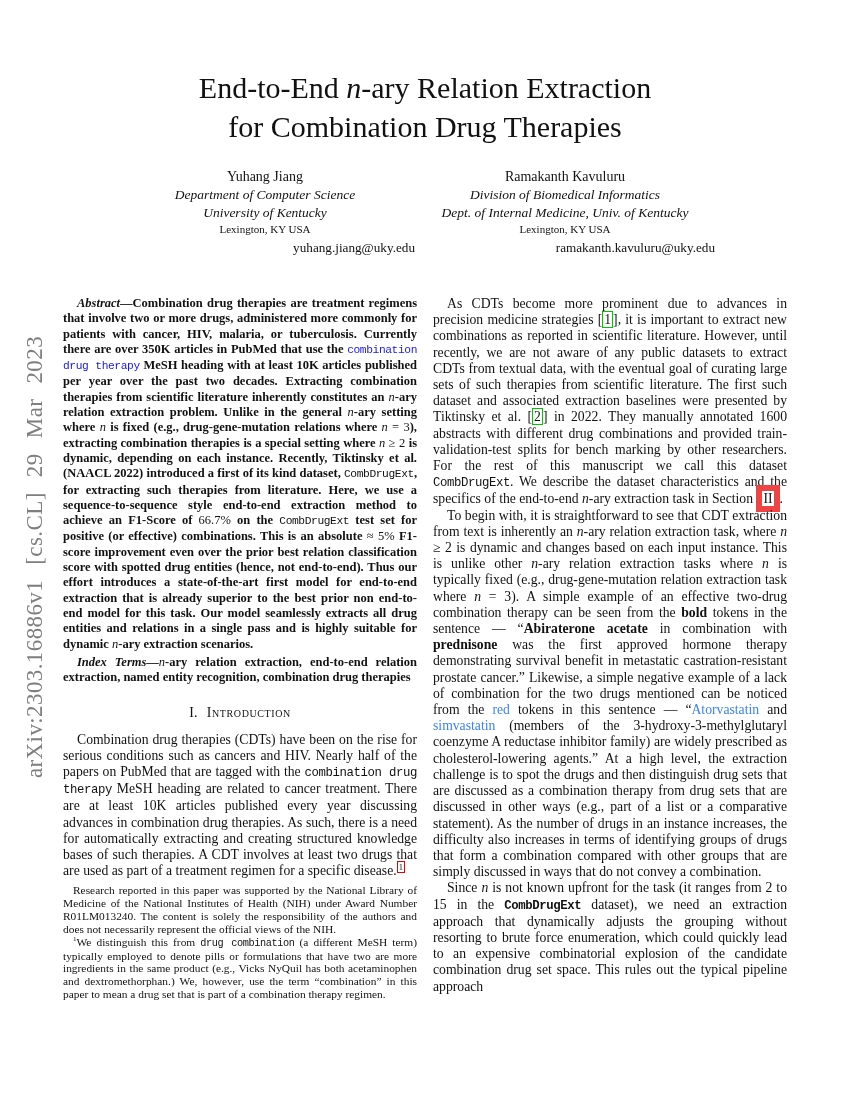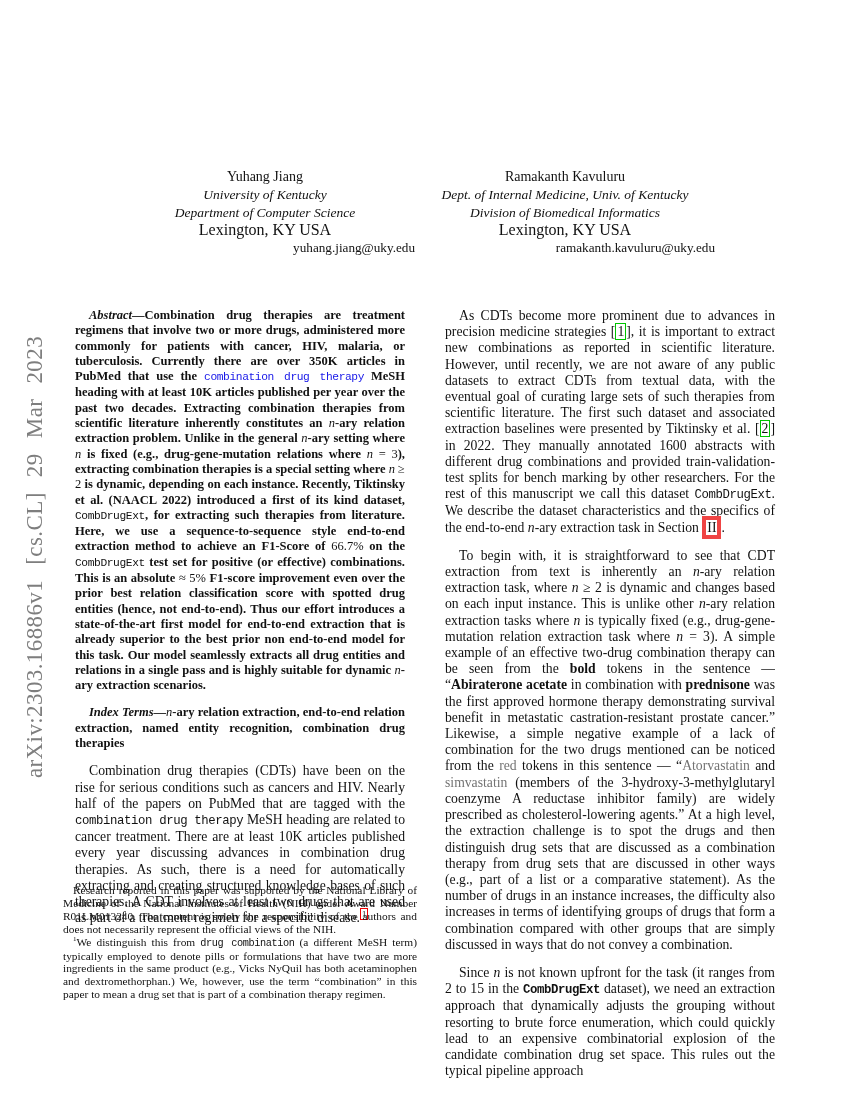--- a/index.html
+++ b/index.html
@@ -18,93 +18,100 @@
   .title{
     position:absolute;top:68px;left:0;width:100%;margin:0;
     text-align:center;font-size:30px;font-weight:normal;line-height:39px;
   }
   
   .author-block{position:absolute;top:168px;width:300px;text-align:center;line-height:17.4px;}
   .author-left{left:115px;}
   .author-right{left:415px;}
   .author-name{font-size:14px;margin-bottom:1px;}
   .author-affil{font-style:italic;font-size:13.5px;}
-  .author-city{font-size:16px;}
+  .author-city{font-size:11px;}
   .author-email{font-size:13.2px;text-align:right;}
   
   .col{
     position:absolute;top:296px;width:354px;text-align:justify;
     font-size:13.7px;line-height:16.2px;
     hyphens:auto;-webkit-hyphens:auto;
   }
   .col-left{left:63px;}
   .col-right{left:433px;}
-  .col p{margin:12px;text-indent:14px;}
+  .col p{margin:0;text-indent:14px;}
   .abstract,.index-terms{font-weight:bold;font-size:12.5px;line-height:15.3px;}
   .index-terms{margin-top:3px !important;}
   .section-heading{
     text-align:center;font-size:13.8px;font-weight:normal;
     margin:20px 0 10px 0;letter-spacing:0.3px;
   }
   .sec-num{margin-right:9px;}
   .sc{font-variant:small-caps;letter-spacing:0.6px;}
   
   .footnotes{
     position:absolute;left:63px;top:884px;width:354px;
     font-size:11.4px;line-height:12.9px;text-align:justify;
     hyphens:auto;-webkit-hyphens:auto;
   }
   .footnotes p{margin:0;text-indent:10px;}
   
   .seg-bi{font-style:italic;font-weight:bold;}
   .seg-m{font-style:italic;font-weight:normal;}
   .seg-mn{font-weight:normal;}
   .seg-b{font-weight:bold;}
-  .seg-red{color:#737373;}
+  .seg-red{color:#3b82f6;}
   .seg-tt,.seg-ttb,.seg-ttlink{
     font-family:"Liberation Mono","DejaVu Sans Mono",monospace;
     font-size:0.90em;letter-spacing:-0.4px;font-weight:normal;
   }
   .seg-ttb{font-weight:bold;}
   .seg-ttlink{color:#1717e8;}
   .seg-cite{border:1px solid #00c400;padding:0 1px;}
-  .seg-iref{border:4px solid #ef4444;padding:0 1px;}
+  .seg-iref{border:6px solid #ef4444;padding:0 1px;}
   .seg-fnref{
     vertical-align:super;font-size:0.62em;line-height:0;
     border:1px solid #ee0000;padding:0 1px;
   }
   .seg-sup{vertical-align:super;font-size:0.62em;line-height:0;}
 </style>
 </head>
 <body>
 
 <div class="page">
 
   <div class="arxiv-banner">arXiv:2303.16886v1 [cs.CL] 29 Mar 2023</div>
 
+  <h1 class="title">
+    <span class="title-line"><span>End-to-End </span><span class="seg-m">n</span><span>-ary Relation Extraction</span></span><br>
+    <span class="title-line"><span>for Combination Drug Therapies</span></span>
+  </h1>
 
   <div class="author-block author-left">
     <div class="author-name">Yuhang Jiang</div>
+    <div class="author-affil">Department of Computer Science</div>
     <div class="author-affil">University of Kentucky</div>
-    <div class="author-affil">Department of Computer Science</div>
     <div class="author-city">Lexington, KY USA</div>
     <div class="author-email">yuhang.jiang@uky.edu</div>
   </div>
 
   <div class="author-block author-right">
     <div class="author-name">Ramakanth Kavuluru</div>
+    <div class="author-affil">Division of Biomedical Informatics</div>
     <div class="author-affil">Dept. of Internal Medicine, Univ. of Kentucky</div>
-    <div class="author-affil">Division of Biomedical Informatics</div>
     <div class="author-city">Lexington, KY USA</div>
     <div class="author-email">ramakanth.kavuluru@uky.edu</div>
   </div>
 
   <div class="col col-left">
     <p class="abstract"><span class="seg-bi">Abstract</span><span>—Combination drug therapies are treatment regimens that involve two or more drugs, administered more commonly for patients with cancer, HIV, malaria, or tuberculosis. Currently there are over 350K articles in PubMed that use the </span><span class="seg-ttlink">combination drug therapy</span><span> MeSH heading with at least 10K articles published per year over the past two decades. Extracting combination therapies from scientific literature inherently constitutes an </span><span class="seg-m">n</span><span>-ary relation extraction problem. Unlike in the general </span><span class="seg-m">n</span><span>-ary setting where </span><span class="seg-m">n</span><span> is fixed (e.g., drug-gene-mutation relations where </span><span class="seg-m">n</span><span class="seg-mn"> = 3</span><span>), extracting combination therapies is a special setting where </span><span class="seg-m">n</span><span class="seg-mn"> ≥ 2</span><span> is dynamic, depending on each instance. Recently, Tiktinsky et al. (NAACL 2022) introduced a first of its kind dataset, </span><span class="seg-tt">CombDrugExt</span><span>, for extracting such therapies from literature. Here, we use a sequence-to-sequence style end-to-end extraction method to achieve an F1-Score of </span><span class="seg-mn">66.7%</span><span> on the </span><span class="seg-tt">CombDrugExt</span><span> test set for positive (or effective) combinations. This is an absolute </span><span class="seg-mn">≈ 5%</span><span> F1-score improvement even over the prior best relation classification score with spotted drug entities (hence, not end-to-end). Thus our effort introduces a state-of-the-art first model for end-to-end extraction that is already superior to the best prior non end-to-end model for this task. Our model seamlessly extracts all drug entities and relations in a single pass and is highly suitable for dynamic </span><span class="seg-m">n</span><span>-ary extraction scenarios.</span></p>
     <p class="index-terms"><span class="seg-bi">Index Terms</span><span>—</span><span class="seg-m">n</span><span>-ary relation extraction, end-to-end relation extraction, named entity recognition, combination drug therapies</span></p>
+    <h2 class="section-heading">
+      <span class="sec-num">I.</span><span class="sc">Introduction</span>
+    </h2>
     <p class="body-par"><span>Combination drug therapies (CDTs) have been on the rise for serious conditions such as cancers and HIV. Nearly half of the papers on PubMed that are tagged with the </span><span class="seg-tt">combination drug therapy</span><span> MeSH heading are related to cancer treatment. There are at least 10K articles published every year discussing advances in combination drug therapies. As such, there is a need for automatically extracting and creating structured knowledge bases of such therapies. A CDT involves at least two drugs that are used as part of a treatment regimen for a specific disease.</span><span class="seg-fnref">1</span></p>
   </div>
 
   <div class="footnotes">
     <p><span>Research reported in this paper was supported by the National Library of Medicine of the National Institutes of Health (NIH) under Award Number R01LM013240. The content is solely the responsibility of the authors and does not necessarily represent the official views of the NIH.</span></p>
     <p><span class="seg-sup">1</span><span>We distinguish this from </span><span class="seg-tt">drug combination</span><span> (a different MeSH term) typically employed to denote pills or formulations that have two are more ingredients in the same product (e.g., Vicks NyQuil has both acetaminophen and dextromethorphan.) We, however, use the term “combination” in this paper to mean a drug set that is part of a combination therapy regimen.</span></p>
   </div>
 
   <div class="col col-right">
     <p class="body-par"><span>As CDTs become more prominent due to advances in precision medicine strategies [</span><span class="seg-cite">1</span><span>], it is important to extract new combinations as reported in scientific literature. However, until recently, we are not aware of any public datasets to extract CDTs from textual data, with the eventual goal of curating large sets of such therapies from scientific literature. The first such dataset and associated extraction baselines were presented by Tiktinsky et al. [</span><span class="seg-cite">2</span><span>] in 2022. They manually annotated 1600 abstracts with different drug combinations and provided train-validation-test splits for bench marking by other researchers. For the rest of this manuscript we call this dataset </span><span class="seg-tt">CombDrugExt</span><span>. We describe the dataset characteristics and the specifics of the end-to-end </span><span class="seg-m">n</span><span>-ary extraction task in Section </span><span class="seg-iref">II</span><span>.</span></p>

